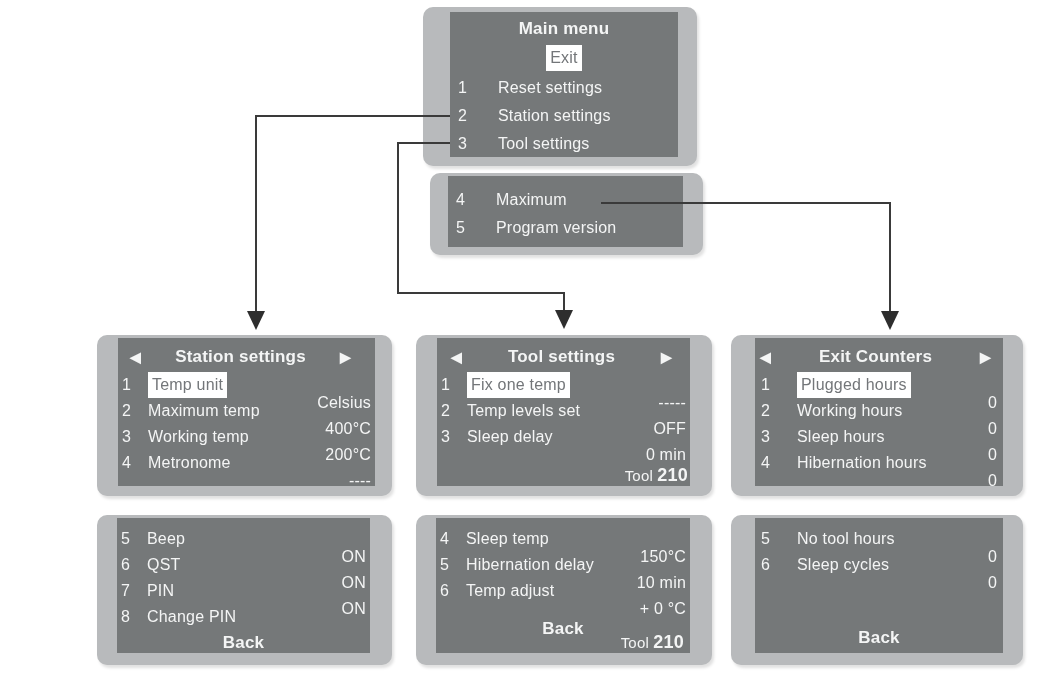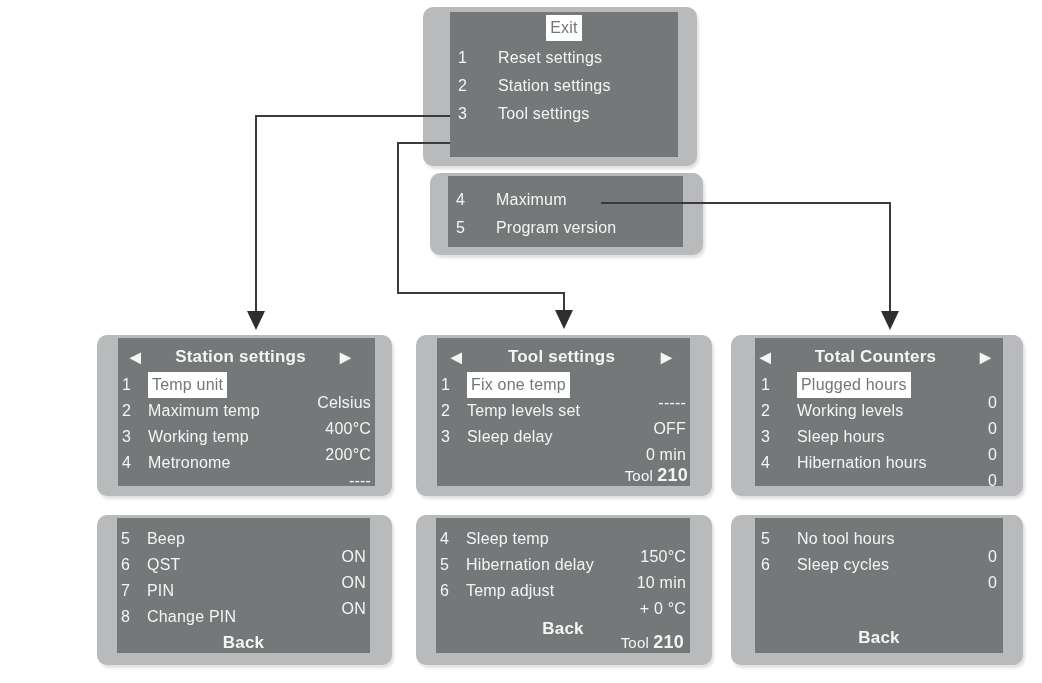--- a/index.html
+++ b/index.html
@@ -67,20 +67,21 @@
 
   #connectors{position:absolute;left:0;top:0;z-index:5;pointer-events:none;}
 </style>
 </head>
 <body>
 
 <div id="canvas">
 
   <div class="frame" id="p-main">
     <div class="screen mm">
+      <div class="title-c">Main menu</div>
       <div class="exit-row">
         <span class="hl">Exit</span>
       </div>
       <div class="row">
         <span class="num">1</span>
         <span class="lbl">Reset settings</span>
       </div>
       <div class="row">
         <span class="num">2</span>
         <span class="lbl">Station settings</span>
@@ -161,31 +162,31 @@
         <span>Tool</span>
         <b>210</b>
       </div>
     </div>
   </div>
 
   <div class="frame" id="p-total">
     <div class="screen pt tot">
       <div class="title-nav t-total">
         <span class="navarrow">◀</span>
-        <span>Total Counters</span>
+        <span>Exit Counters</span>
         <span class="navarrow">▶</span>
       </div>
       <div class="row">
         <span class="num">1</span>
         <span class="lbl hl">Plugged hours</span>
         <span class="val">0</span>
       </div>
       <div class="row">
         <span class="num">2</span>
-        <span class="lbl">Working levels</span>
+        <span class="lbl">Working hours</span>
         <span class="val">0</span>
       </div>
       <div class="row">
         <span class="num">3</span>
         <span class="lbl">Sleep hours</span>
         <span class="val">0</span>
       </div>
       <div class="row">
         <span class="num">4</span>
         <span class="lbl">Hibernation hours</span>

